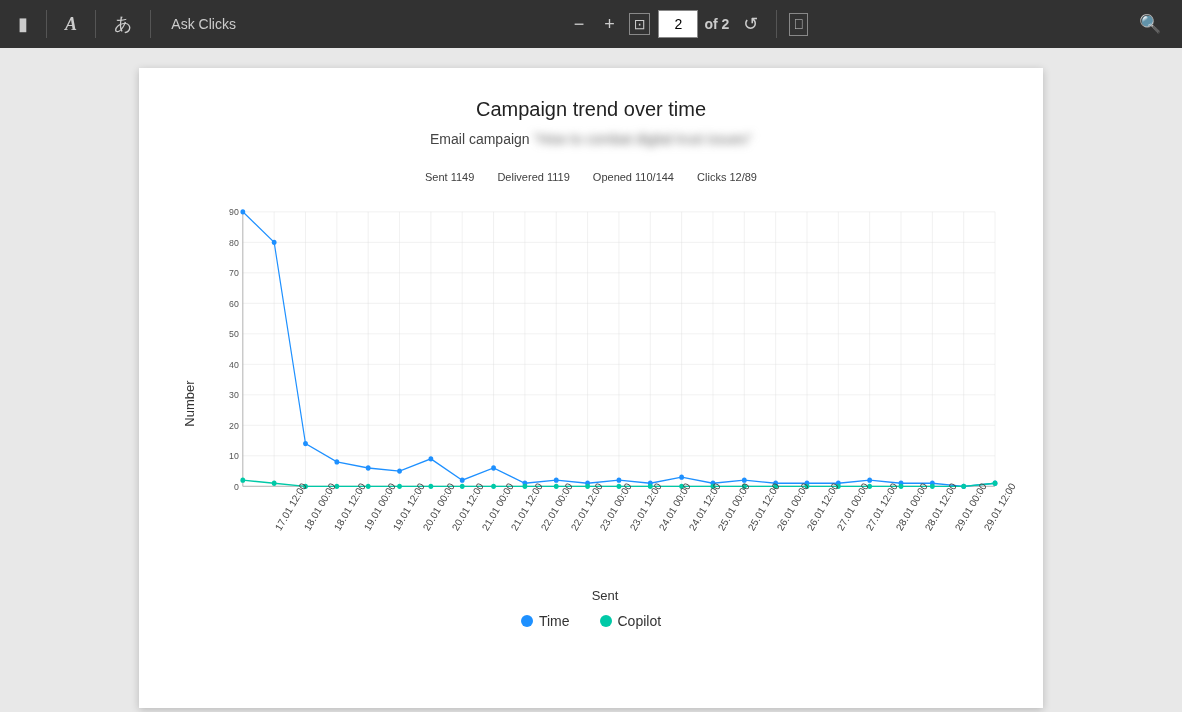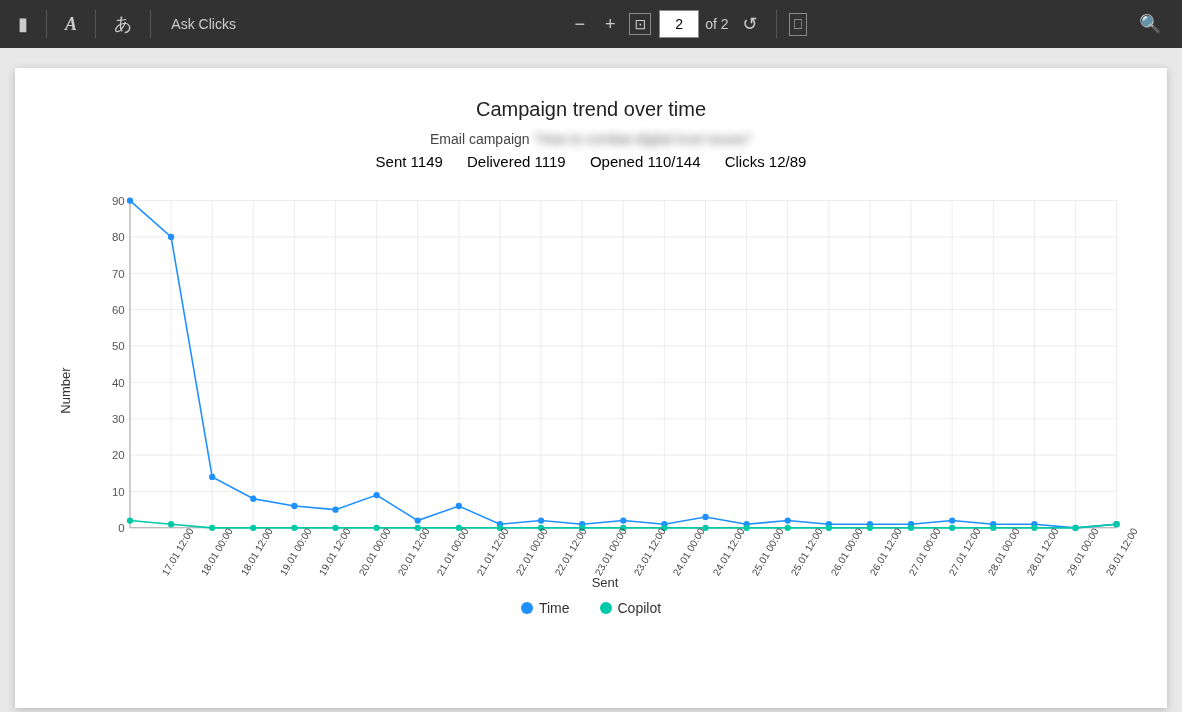--- a/index.html
+++ b/index.html
@@ -47,20 +47,21 @@
       height: 28px;
       text-align: center;
       background: #fff;
       border: 1px solid #888;
       color: #000;
       font-size: 14px;
     }
     .of-pages {
       color: #ccc;
       font-size: 14px;
+      font-weight: bold;
     }
     .search-icon-btn {
       color: #ccc;
       font-size: 18px;
       cursor: pointer;
       padding: 4px 8px;
     }
 
     
     .main-content {
@@ -70,50 +71,50 @@
       display: flex;
       justify-content: center;
       align-items: flex-start;
       overflow-y: auto;
       padding: 20px 0;
     }
 
     
     .page-container {
       background: #ffffff;
-      width: 1152px;
+      width: 904px;
       min-height: 640px;
       padding: 30px 40px;
       box-shadow: 0 2px 8px rgba(0,0,0,0.2);
     }
 
     
     .chart-title {
       text-align: center;
       font-size: 20px;
       font-weight: normal;
       color: #222;
       margin-bottom: 10px;
     }
     .chart-subtitle {
       text-align: center;
       font-size: 14px;
       color: #444;
-      margin-bottom: 6px;
+      margin-bottom: 24px;
     }
     .blurred-text {
       display: inline-block;
       filter: blur(4px);
       color: #666;
       font-size: 14px;
     }
     .chart-stats {
       text-align: center;
-      font-size: 15px;
-      color: #000000;
+      font-size: 11px;
+      color: #404040;
       margin-bottom: 20px;
     }
     .chart-stats span {
       margin: 0 10px;
     }
 
     
     .chart-wrapper {
       display: flex;
       width: 100%;

